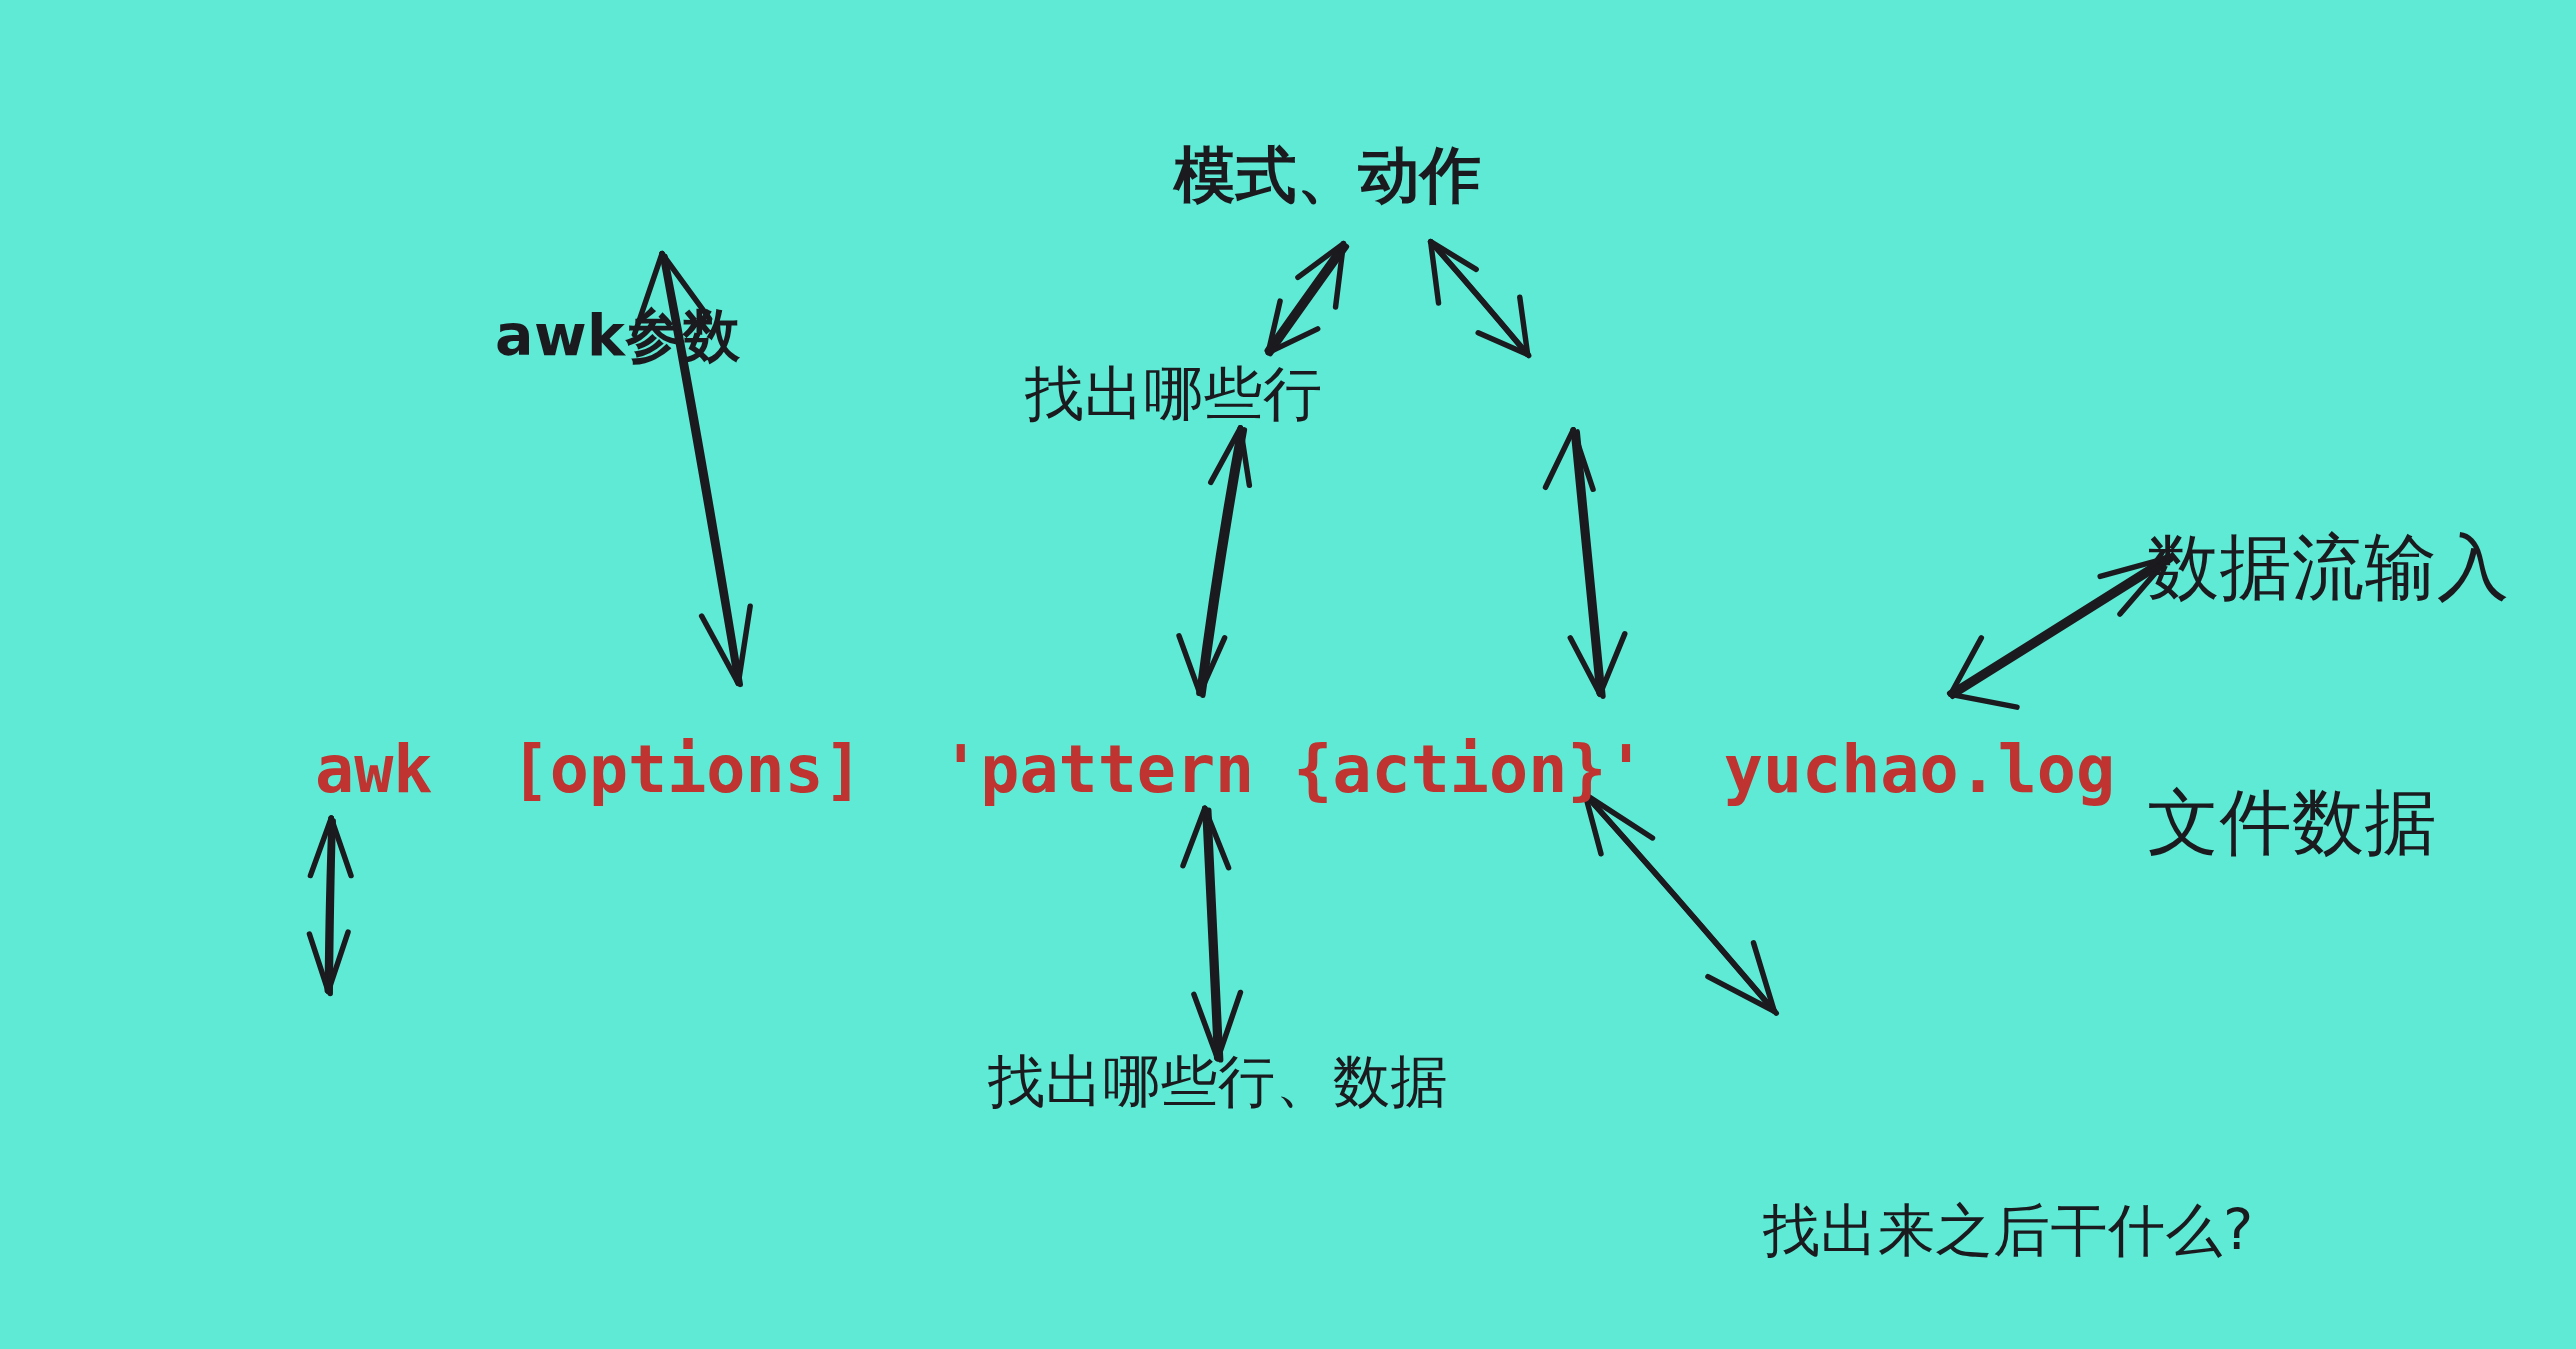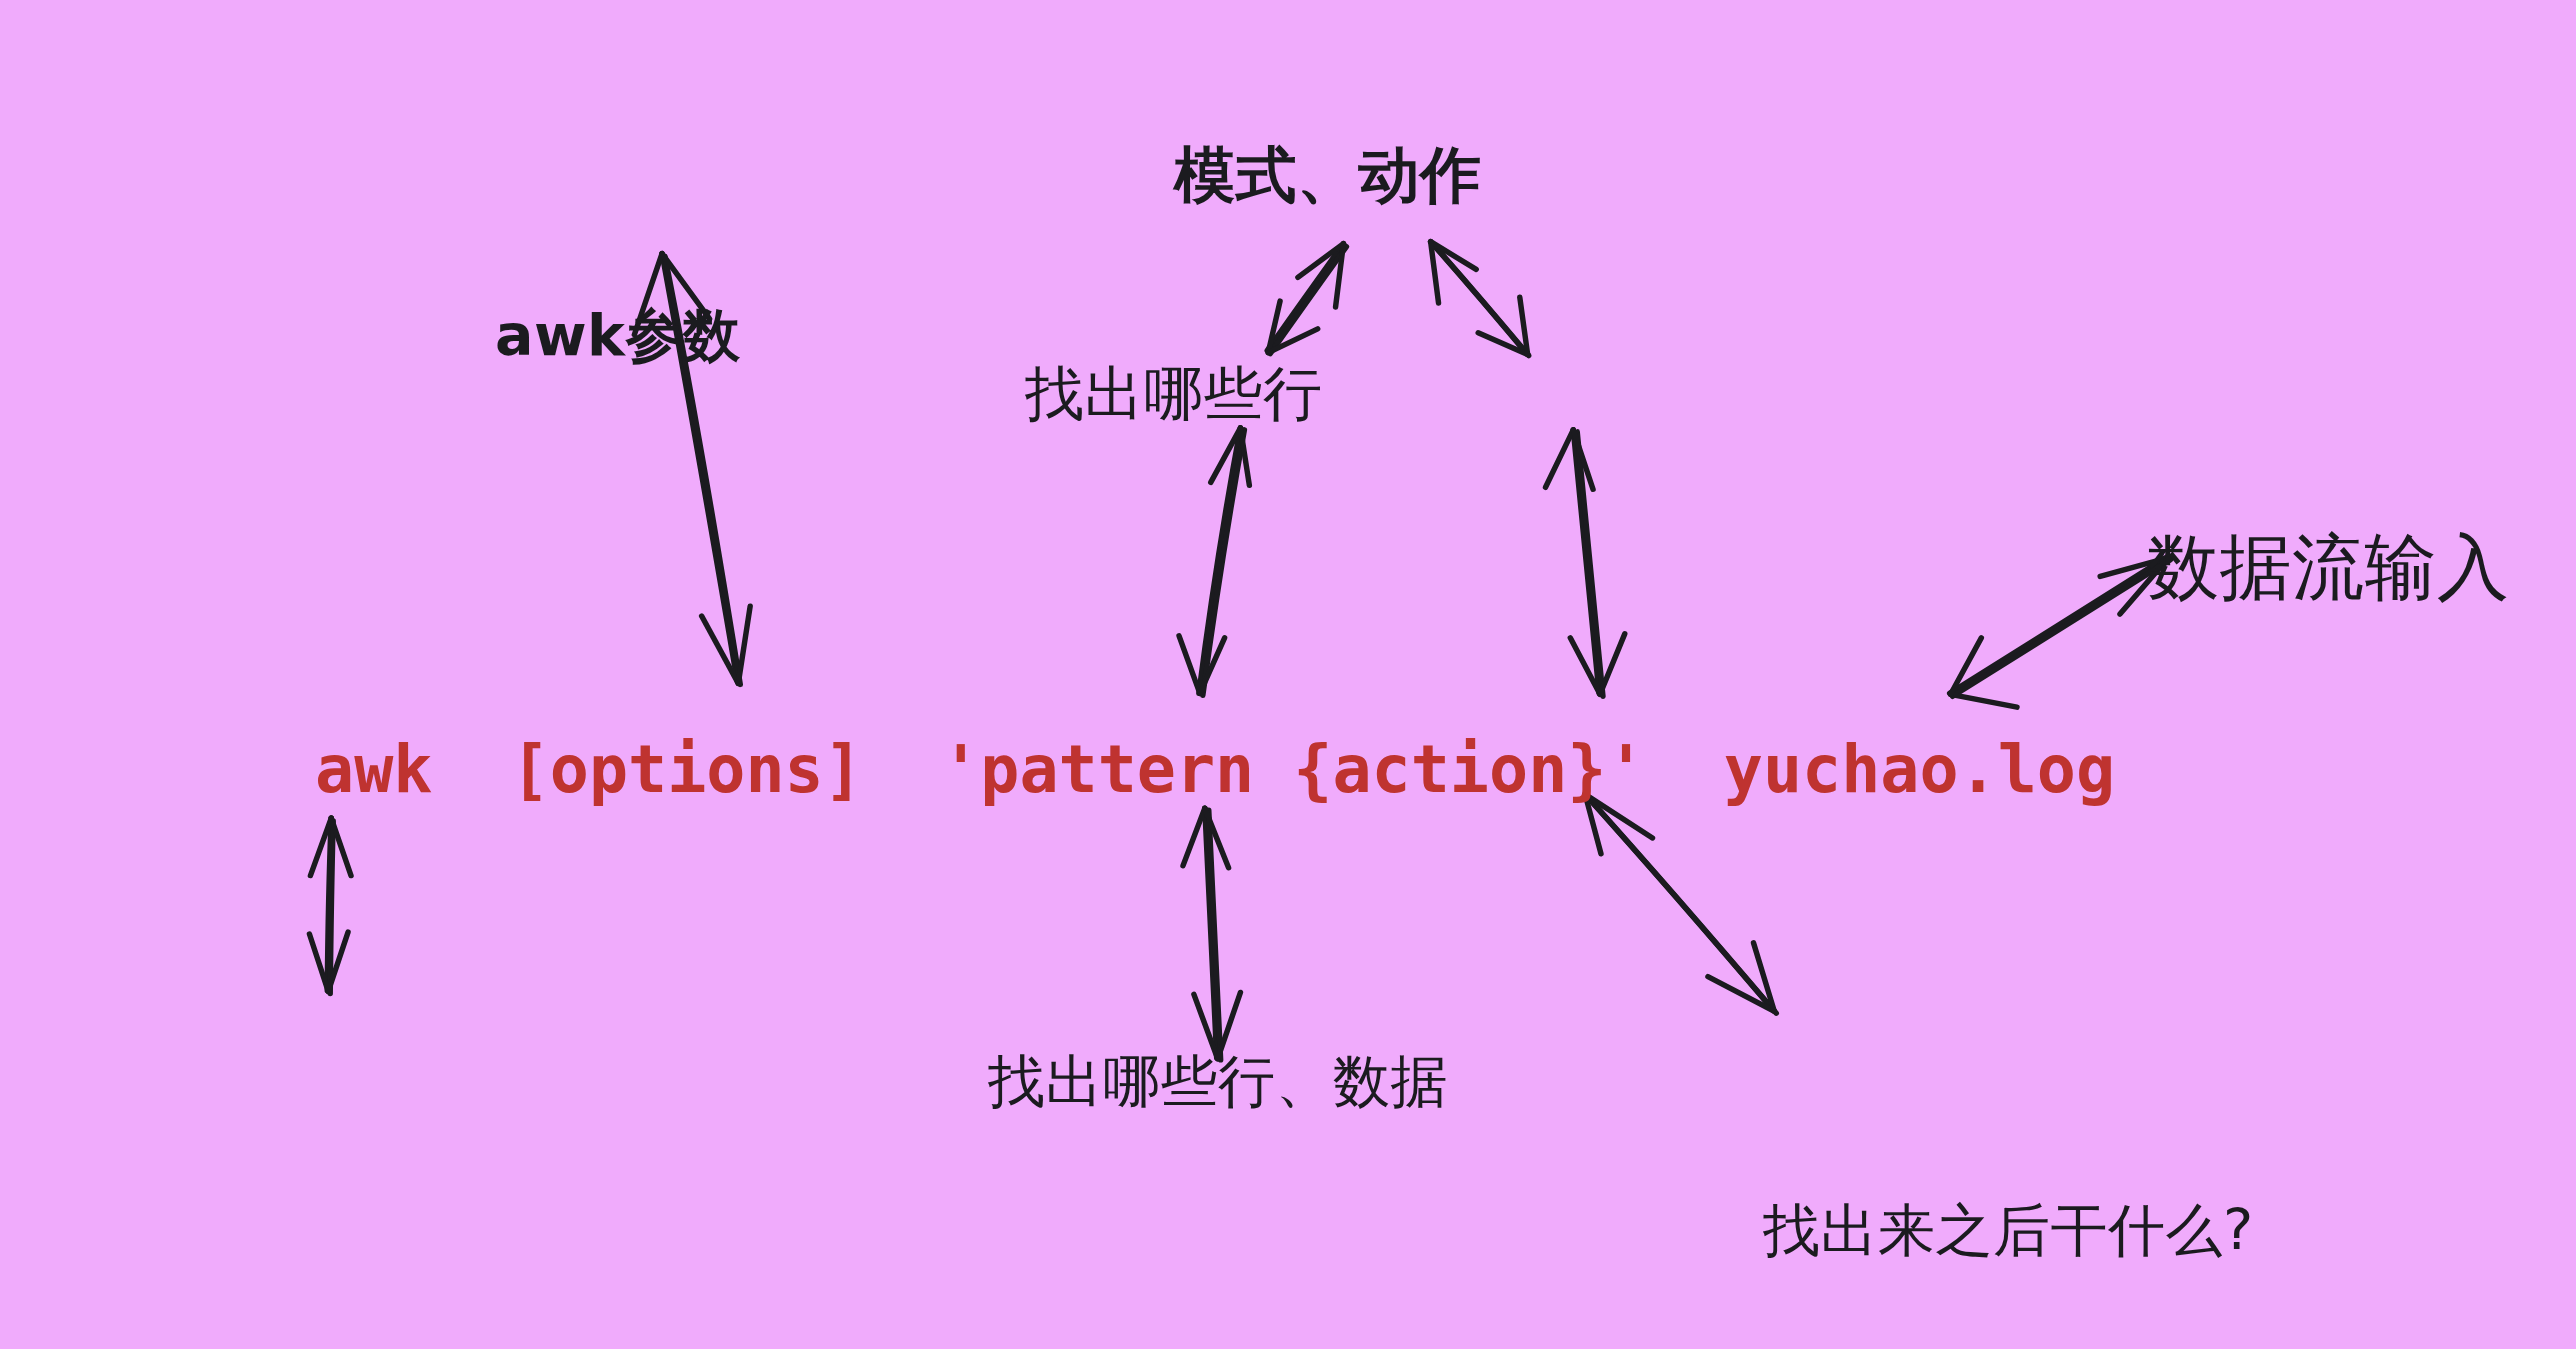--- a/index.html
+++ b/index.html
@@ -7,21 +7,21 @@
     padding: 0;
     background: #ffffff;
   }
   body {
     font-family: "Liberation Sans", "DejaVu Sans", sans-serif;
   }
   #canvas {
     position: relative;
     width: 2576px;
     height: 1349px;
-    background: #f0abfc;
+    background: #5eead4;
     overflow: hidden;
   }
   #arrows {
     position: absolute;
     left: 0;
     top: 0;
     width: 2576px;
     height: 1349px;
     pointer-events: none;
   }
@@ -151,20 +151,21 @@
 
   <div class="lbl" id="label-mode-action">模式、动作</div>
 
   <div class="lbl" id="label-awk-params">awk参数</div>
 
   <div class="lbl plain" id="label-regex">找出哪些行</div>
 
 
   <div class="lbl plain" id="label-datastream">
     <div>数据流输入</div>
+    <div>文件数据</div>
   </div>
 
 
   <div class="lbl plain" id="label-which-lines">找出哪些行、数据</div>
 
   <div class="lbl plain" id="label-then-what">
     <div>找出来之后干什么?</div>
     
   </div>
 

